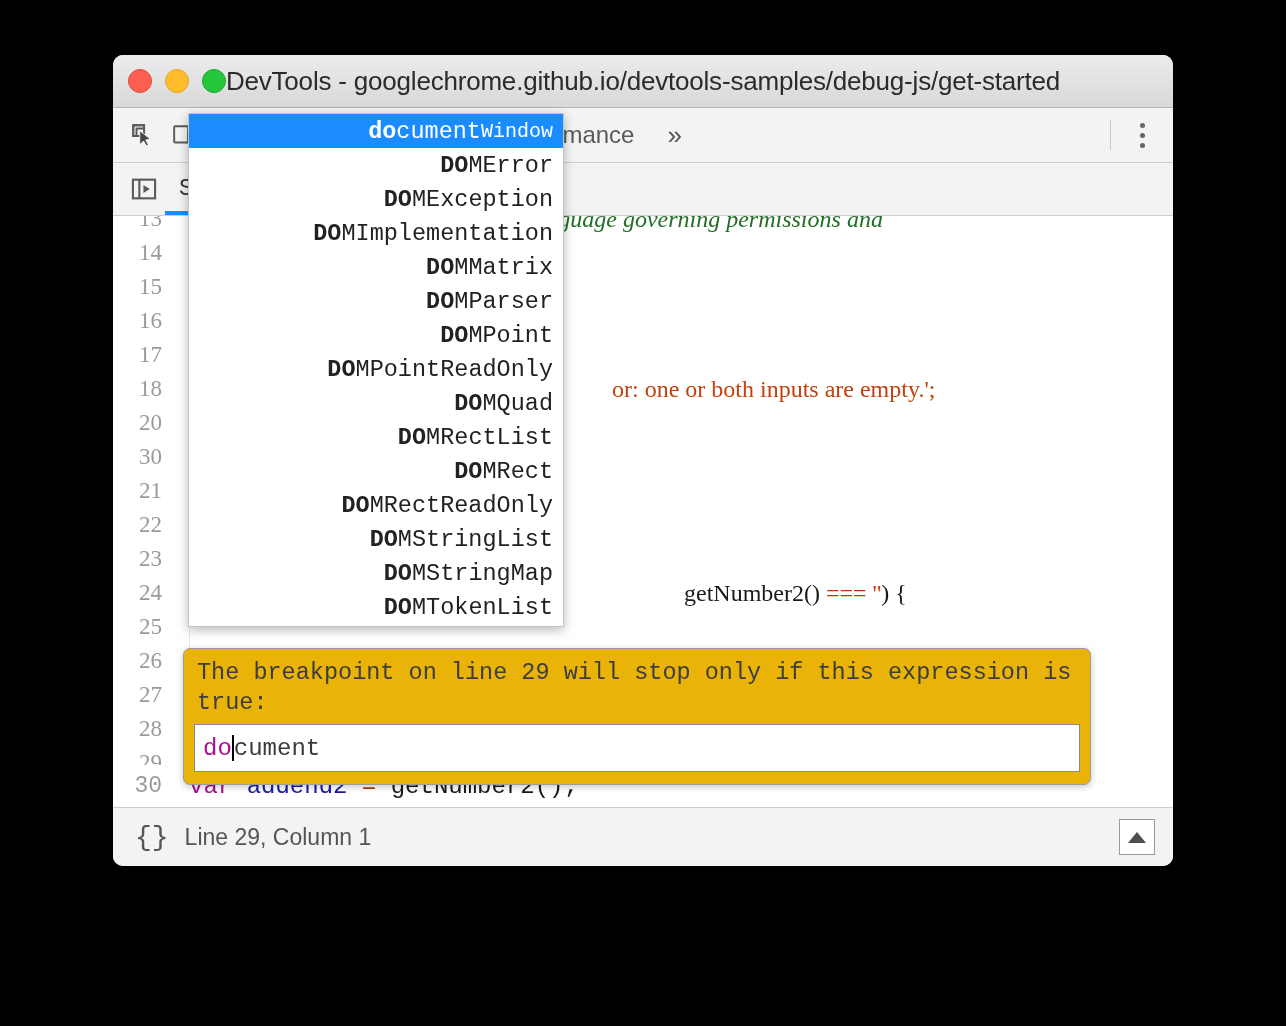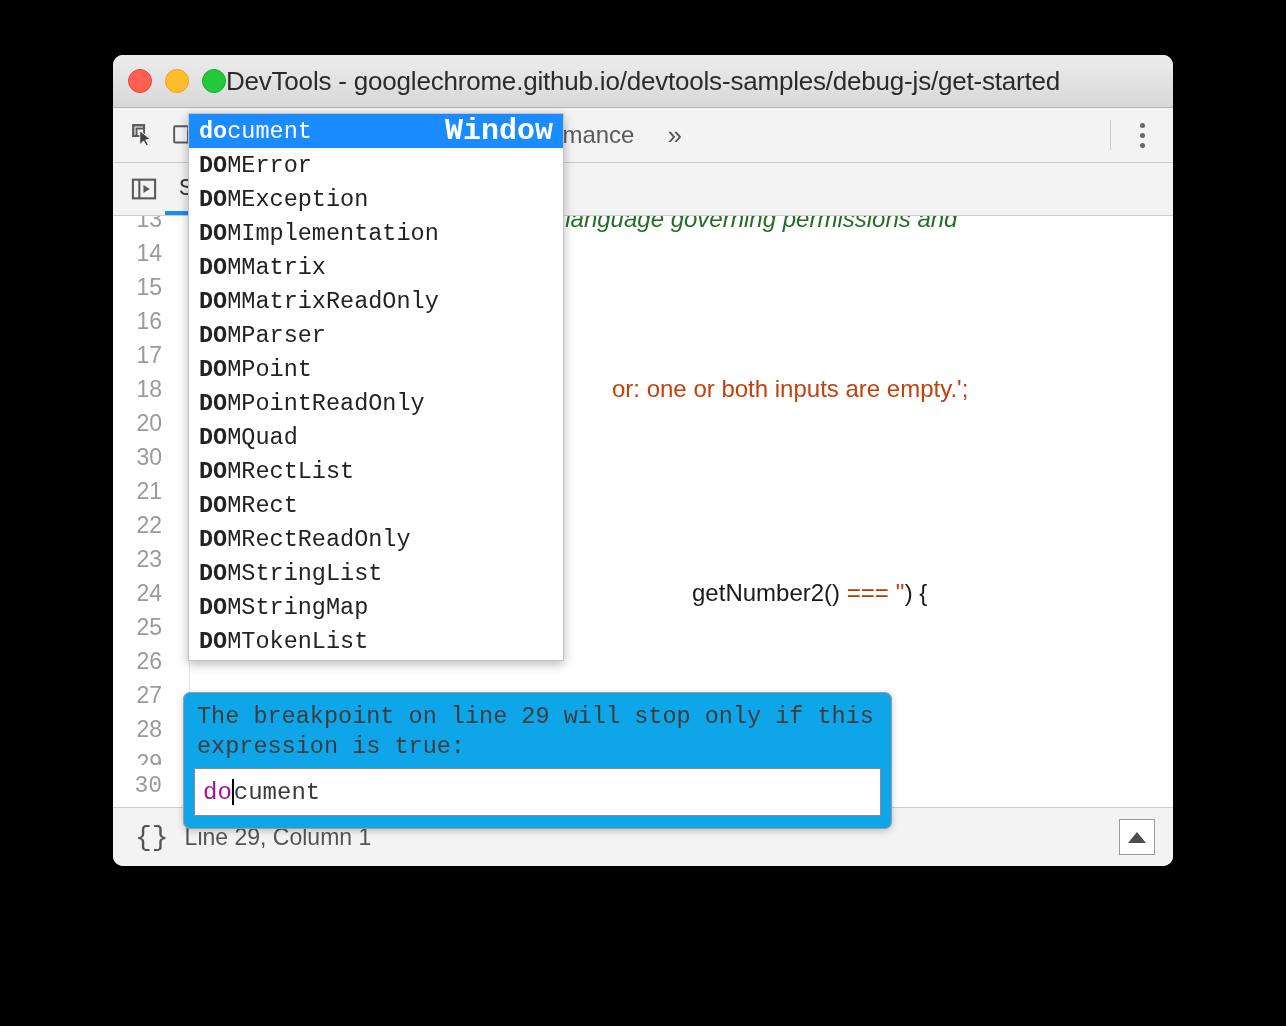--- a/index.html
+++ b/index.html
@@ -173,21 +173,21 @@
     height: 4px;
     background: #1a8cff;
   }
 
   
   .editor {
     position: relative;
     height: 592px;
     background: #ffffff;
     overflow: hidden;
-    font-family: Liberation Sans, sans-serif;
+    font-family: Liberation Serif, serif;
     font-size: 24px;
     padding-left: 22px;
   }
   .code-lines {
     position: absolute;
     top: -14px;
     left: 0;
     right: 0;
   }
   .code-line {
@@ -232,46 +232,46 @@
     background: #ffffff;
     border: 1px solid #c4c4c4;
     box-shadow: 0 3px 10px rgba(0,0,0,0.28);
     z-index: 40;
     font-family: "Liberation Mono", monospace;
     padding-bottom: 2px;
   }
   .ac-item {
     display: flex;
     align-items: center;
-    justify-content: space-between;
+    justify-content: flex-end;
     height: 34px;
     padding: 0 10px 0 10px;
     font-size: 23.5px;
     color: #222222;
     white-space: nowrap;
     box-sizing: border-box;
   }
   .ac-item.selected {
     background: #1a8cff;
     color: #ffffff;
   }
   .ac-item .pfx { font-weight: bold; }
   .ac-type {
-    font-weight: bold;
-    font-size: 30px;
+    font-weight: normal;
+    font-size: 20px;
   }
 
   
   .cond-bp {
     position: absolute;
     left: 183px;
-    top: 692px;
-    width: 709px;
+    top: 648px;
+    width: 908px;
     box-sizing: border-box;
-    background: #0ea5e9;
+    background: #eab308;
     border: 1px solid #9c9c9c;
     border-radius: 7px;
     box-shadow: 0 2px 7px rgba(0,0,0,0.22);
     padding: 9px 10px 12px 10px;
     z-index: 30;
   }
   .cond-bp-msg {
     font-family: "Liberation Mono", monospace;
     font-size: 23.5px;
     color: #3d3d3d;
@@ -526,23 +526,20 @@
     <div class="ac-item">
         <span><span class="pfx">DO</span><span>MException</span></span>
       </div>
     <div class="ac-item">
         <span><span class="pfx">DO</span><span>MImplementation</span></span>
       </div>
     <div class="ac-item">
         <span><span class="pfx">DO</span><span>MMatrix</span></span>
       </div>
     <div class="ac-item">
-        <span><span class="pfx">DO</span><span>MMatrixReadOnly</span></span>
-      </div>
-    <div class="ac-item">
         <span><span class="pfx">DO</span><span>MParser</span></span>
       </div>
     <div class="ac-item">
         <span><span class="pfx">DO</span><span>MPoint</span></span>
       </div>
     <div class="ac-item">
         <span><span class="pfx">DO</span><span>MPointReadOnly</span></span>
       </div>
     <div class="ac-item">
         <span><span class="pfx">DO</span><span>MQuad</span></span>

